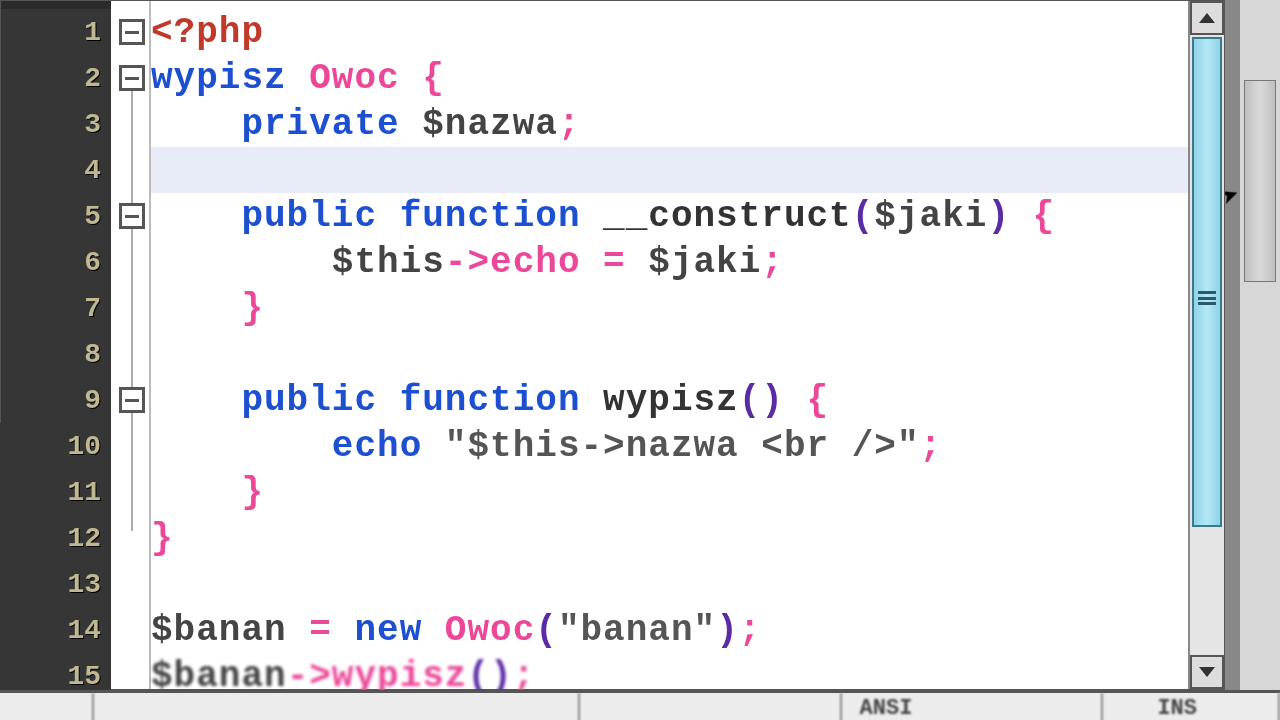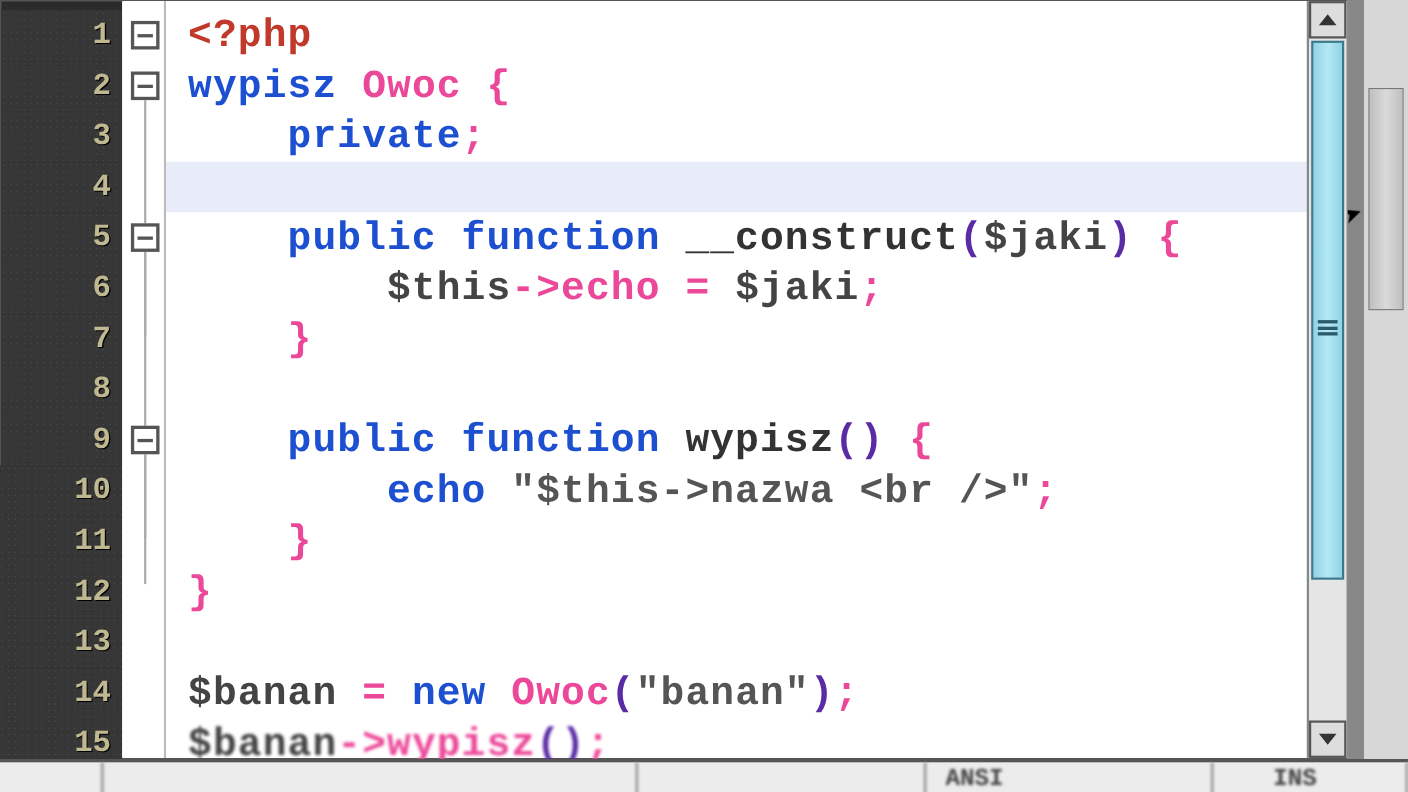--- a/index.html
+++ b/index.html
@@ -25,21 +25,21 @@
     text-shadow:1px 1px 0 #000;
     background-image:radial-gradient(#555 15%,transparent 16%);
     background-size:6px 6px;background-color:#363636;}
   .ln.wide{left:-20px;width:130px;padding-right:10px;}
 
   
   .code{position:absolute;left:150px;top:0;right:36px;height:100%;
     background:#fff;}
   .row{position:absolute;left:0;right:0;height:46px;display:flex;
     align-items:center;font-size:36px;white-space:pre;color:#333;
-    font-weight:600;letter-spacing:1px;padding-left:20px;}
+    font-weight:600;letter-spacing:1px;}
   .row.hl{background:#e8ecf8;}
   .tag{color:#c0392b;}
   .kw{color:#1d4fd1;}
   .var{color:#444;}
   .fn{color:#333;text-align:right;}
   .str{color:#555;}
   .plain{color:#ec4899;}
   .paren{color:#5b2aa5;}
 
   
@@ -120,20 +120,21 @@
     <div class="row" style="top:8px">
       <span class="tag">&lt;?php</span>
     </div>
     <div class="row" style="top:54px">
       <span class="kw">wypisz</span>
       <span class="plain"> Owoc </span>
       <span class="plain">{</span>
     </div>
     <div class="row" style="top:100px">
       <span class="kw">    private</span>
+      <span class="var"> $nazwa</span>
       <span class="plain">;</span>
     </div>
     <div class="row hl" style="top:146px">
       <span class="plain"></span>
     </div>
     <div class="row" style="top:192px">
       <span class="kw">    public</span>
       <span class="kw"> function</span>
       <span class="fn"> __construct</span>
       <span class="paren">(</span>

